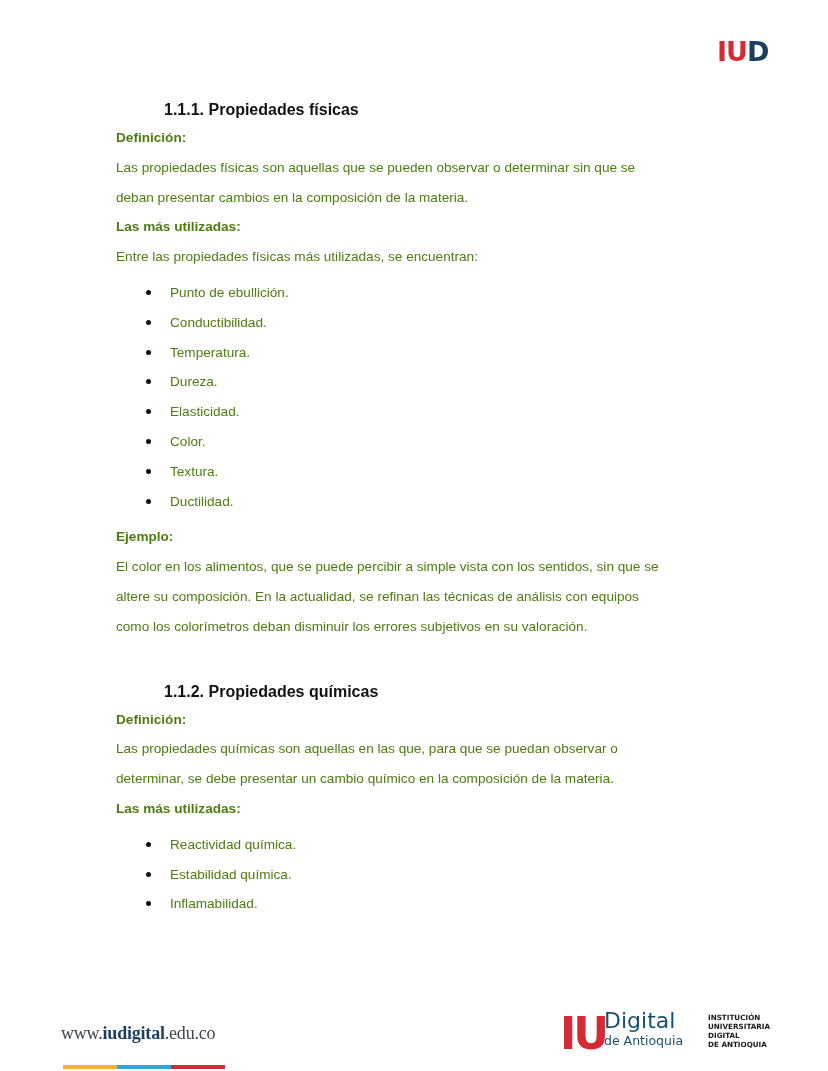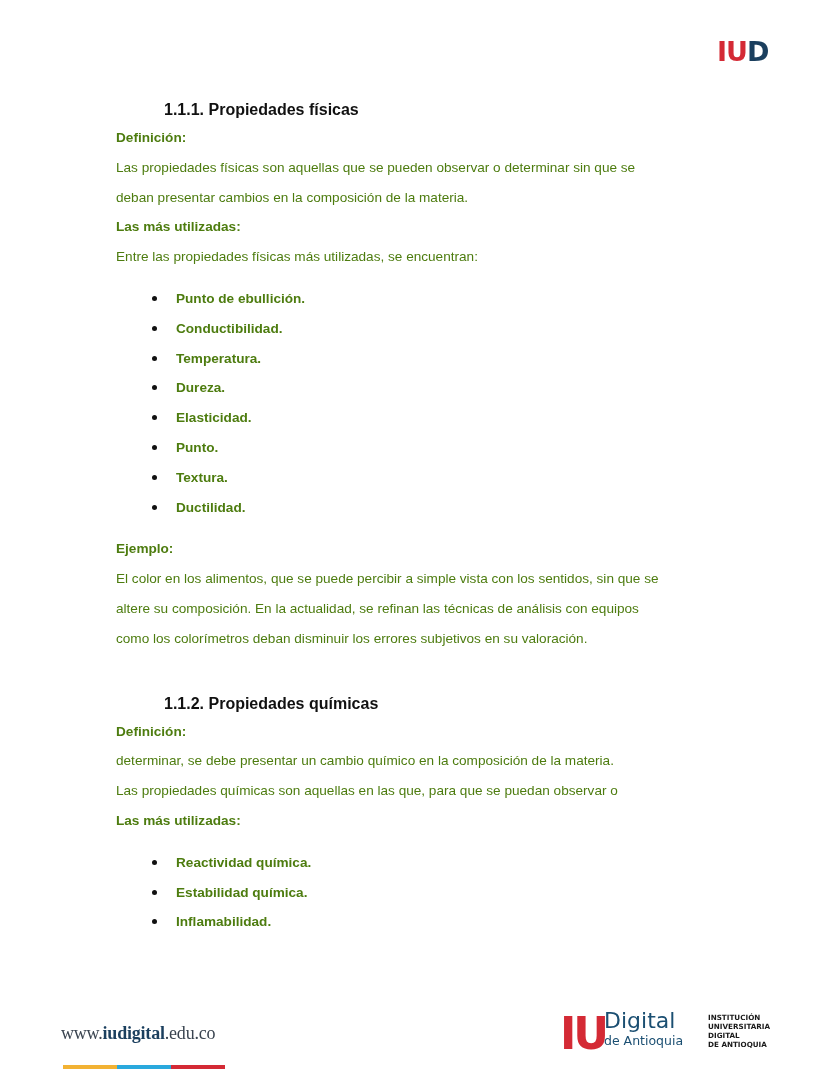--- a/index.html
+++ b/index.html
@@ -22,21 +22,21 @@
   .heading {
     font-family: "Liberation Sans", sans-serif; font-weight: bold;
     font-size: 16px; margin: 0 0 0 48px; height: 27px; line-height: 27px;
     color: #111;
   }
   .line {
     font-size: 13.6px; line-height: 29.8px; height: 29.8px; margin: 0;
     white-space: nowrap; color: #4d7c0f;
   }
   .bold { font-weight: bold; }
-  ul.bullets { list-style: none; margin: 12px; padding: 0; font-weight: bold; }
+  ul.bullets { list-style: none; margin: 6px; padding: 0; }
   ul.bullets li { position: relative; padding-left: 48px; }
   ul.bullets li .dot {
     position: absolute; left: 24px; top: 12px; width: 5px; height: 5px;
     border-radius: 50%; background: #111;
   }
   .gap { height: 36px; }
 
   
   .footer-url {
     position: absolute; left: 61px; top: 1023px;
@@ -82,37 +82,37 @@
       <p class="line">Las propiedades físicas son aquellas que se pueden observar o determinar sin que se</p>
       <p class="line">deban presentar cambios en la composición de la materia.</p>
       <p class="line bold">Las más utilizadas:</p>
       <p class="line">Entre las propiedades físicas más utilizadas, se encuentran:</p>
       <ul class="bullets">
         <li class="line"><span class="dot"></span><span>Punto de ebullición.</span></li>
         <li class="line"><span class="dot"></span><span>Conductibilidad.</span></li>
         <li class="line"><span class="dot"></span><span>Temperatura.</span></li>
         <li class="line"><span class="dot"></span><span>Dureza.</span></li>
         <li class="line"><span class="dot"></span><span>Elasticidad.</span></li>
-        <li class="line"><span class="dot"></span><span>Punto.</span></li>
+        <li class="line"><span class="dot"></span><span>Color.</span></li>
         <li class="line"><span class="dot"></span><span>Textura.</span></li>
         <li class="line"><span class="dot"></span><span>Ductilidad.</span></li>
       </ul>
       <p class="line bold">Ejemplo:</p>
       <p class="line">El color en los alimentos, que se puede percibir a simple vista con los sentidos, sin que se</p>
       <p class="line">altere su composición. En la actualidad, se refinan las técnicas de análisis con equipos</p>
       <p class="line">como los colorímetros deban disminuir los errores subjetivos en su valoración.</p>
     </section>
 
     <div class="gap"></div>
 
     <section>
       <h2 class="heading">1.1.2. Propiedades químicas</h2>
       <p class="line bold">Definición:</p>
+      <p class="line">Las propiedades químicas son aquellas en las que, para que se puedan observar o</p>
       <p class="line">determinar, se debe presentar un cambio químico en la composición de la materia.</p>
-      <p class="line">Las propiedades químicas son aquellas en las que, para que se puedan observar o</p>
       <p class="line bold">Las más utilizadas:</p>
       <ul class="bullets">
         <li class="line"><span class="dot"></span><span>Reactividad química.</span></li>
         <li class="line"><span class="dot"></span><span>Estabilidad química.</span></li>
         <li class="line"><span class="dot"></span><span>Inflamabilidad.</span></li>
       </ul>
     </section>
   </div>
 
   <div class="footer-url">

